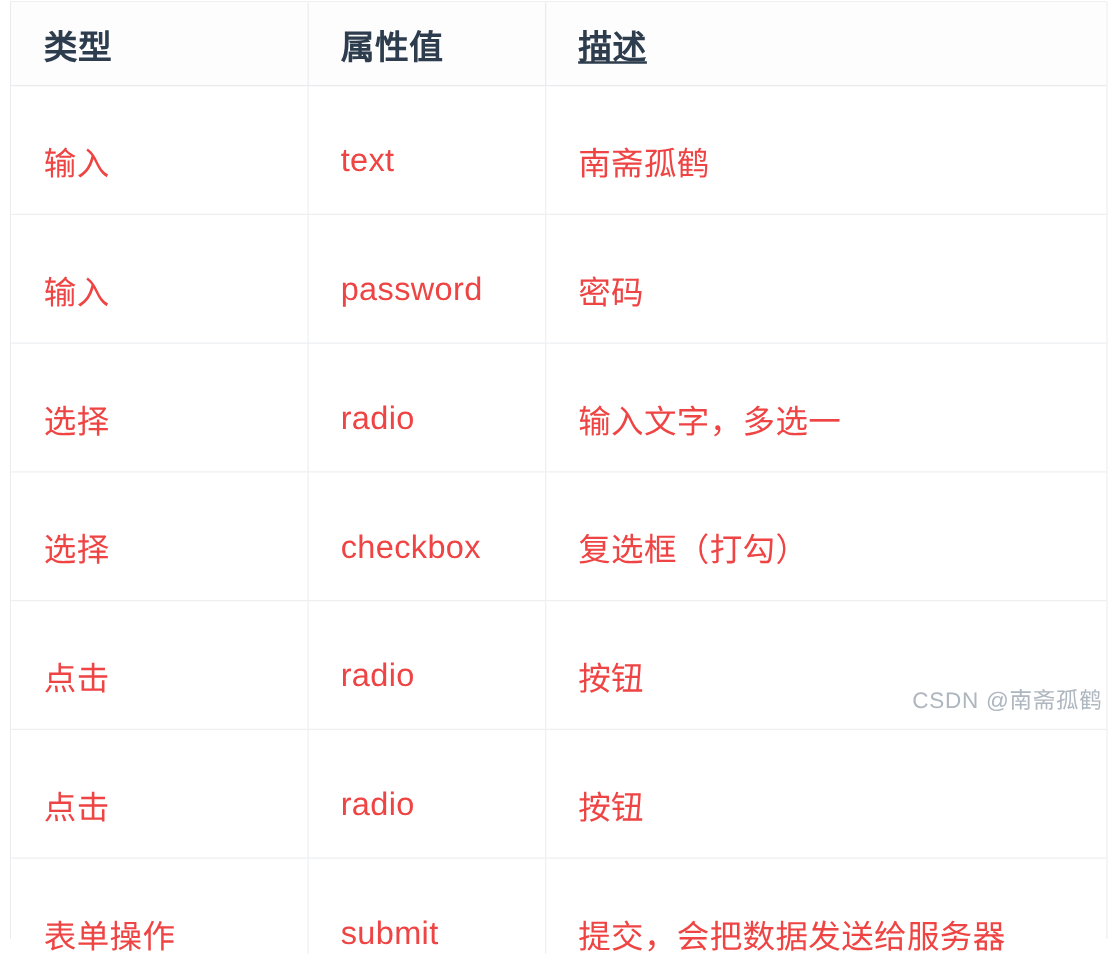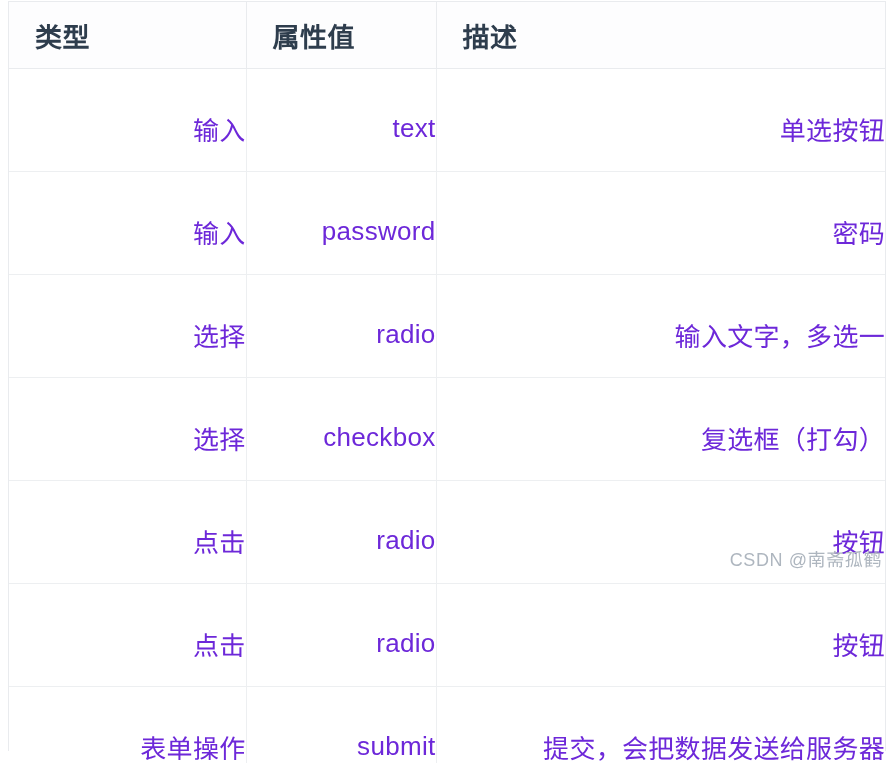--- a/index.html
+++ b/index.html
@@ -55,30 +55,31 @@
     font-weight: bold;
     color: #2e3d4d;
     background: #fdfdfe;
     border-right: 1px solid #e9ebee;
     border-bottom: 1px solid #e9ebee;
     letter-spacing: 0.5px;
     white-space: nowrap;
   }
   table.attr-table thead th:last-child {
     border-right: none;
+    text-decoration: underline;
   }
 
   table.attr-table tbody td {
     height: 86px;
     padding: 16px 0 0 26px;
-    text-align: right;
+    text-align: left;
     vertical-align: middle;
     font-size: 26px;
     font-weight: normal;
-    color: #6d28d9;
+    color: #ef4444;
     background: #ffffff;
     border-right: 1px solid #edeff1;
     border-bottom: 1px solid #edeff1;
     letter-spacing: 0.3px;
     white-space: nowrap;
     overflow: hidden;
   }
   table.attr-table tbody td:last-child {
     border-right: none;
   }
@@ -125,21 +126,21 @@
           <th>类型</th>
           <th>属性值</th>
           <th>描述</th>
         </tr>
       </thead>
       <tbody>
 
         <tr>
           <td class="cell-type">输入</td>
           <td class="cell-value">text</td>
-          <td class="cell-desc">单选按钮</td>
+          <td class="cell-desc">南斋孤鹤</td>
         </tr>
 
         <tr>
           <td class="cell-type">输入</td>
           <td class="cell-value">password</td>
           <td class="cell-desc">密码</td>
         </tr>
 
         <tr>
           <td class="cell-type">选择</td>

